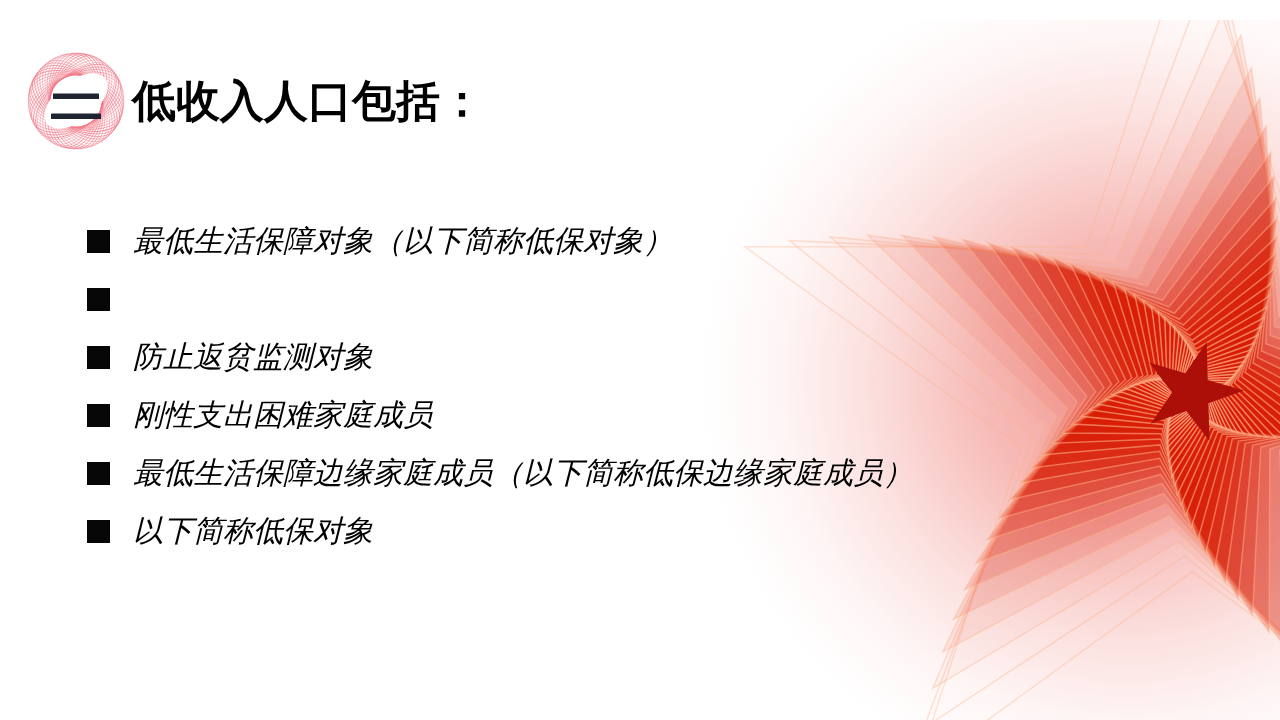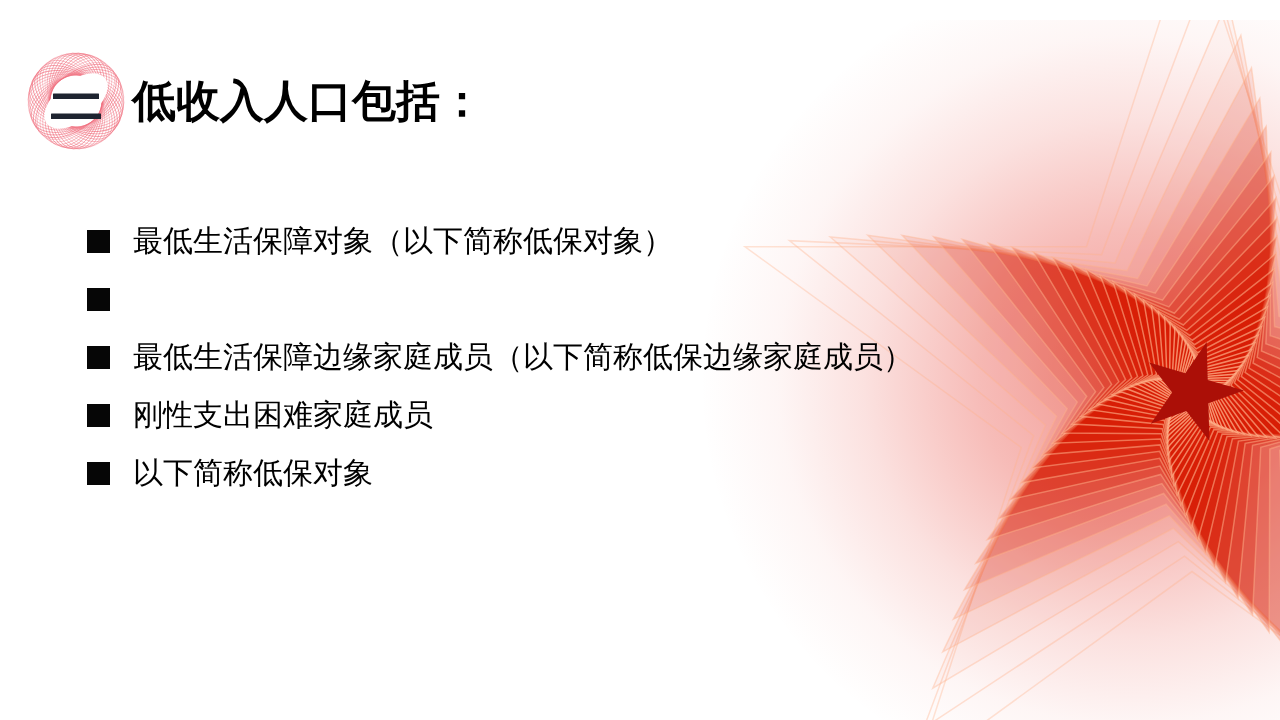--- a/index.html
+++ b/index.html
@@ -61,20 +61,21 @@
   #bullet-list {
     position: absolute;
     left: 87px;
     top: 192px;
     width: 1010px;
   }
   .bullet-row {
     display: flex;
     align-items: center;
     height: 58px;
+    font-style: italic;
   }
   .bullet-marker {
     flex: 0 0 auto;
     width: 23px;
     height: 23px;
     background: #060606;
     margin-right: 23px;
   }
   .bullet-text {
     font-size: 30px;
@@ -202,31 +203,35 @@
 
     <div class="bullet-row">
       <span class="bullet-marker"></span>
       <span class="bullet-text">最低生活保障对象（以下简称低保对象）</span>
     </div>
 
     <div class="bullet-row">
       <span class="bullet-marker"></span>
     </div>
 
+    <div class="bullet-row">
+      <span class="bullet-marker"></span>
+      <span class="bullet-text">防止返贫监测对象</span>
+    </div>
+
+    <div class="bullet-row">
+      <span class="bullet-marker"></span>
+      <span class="bullet-text">刚性支出困难家庭成员</span>
+    </div>
 
     <div class="bullet-row">
       <span class="bullet-marker"></span>
       <span class="bullet-text">最低生活保障边缘家庭成员（以下简称低保边缘家庭成员）</span>
     </div>
 
     <div class="bullet-row">
       <span class="bullet-marker"></span>
-      <span class="bullet-text">刚性支出困难家庭成员</span>
-    </div>
-
-    <div class="bullet-row">
-      <span class="bullet-marker"></span>
       <span class="bullet-text">以下简称低保对象</span>
     </div>
 
   </div>
 
 </div>
 
 </body></html>

